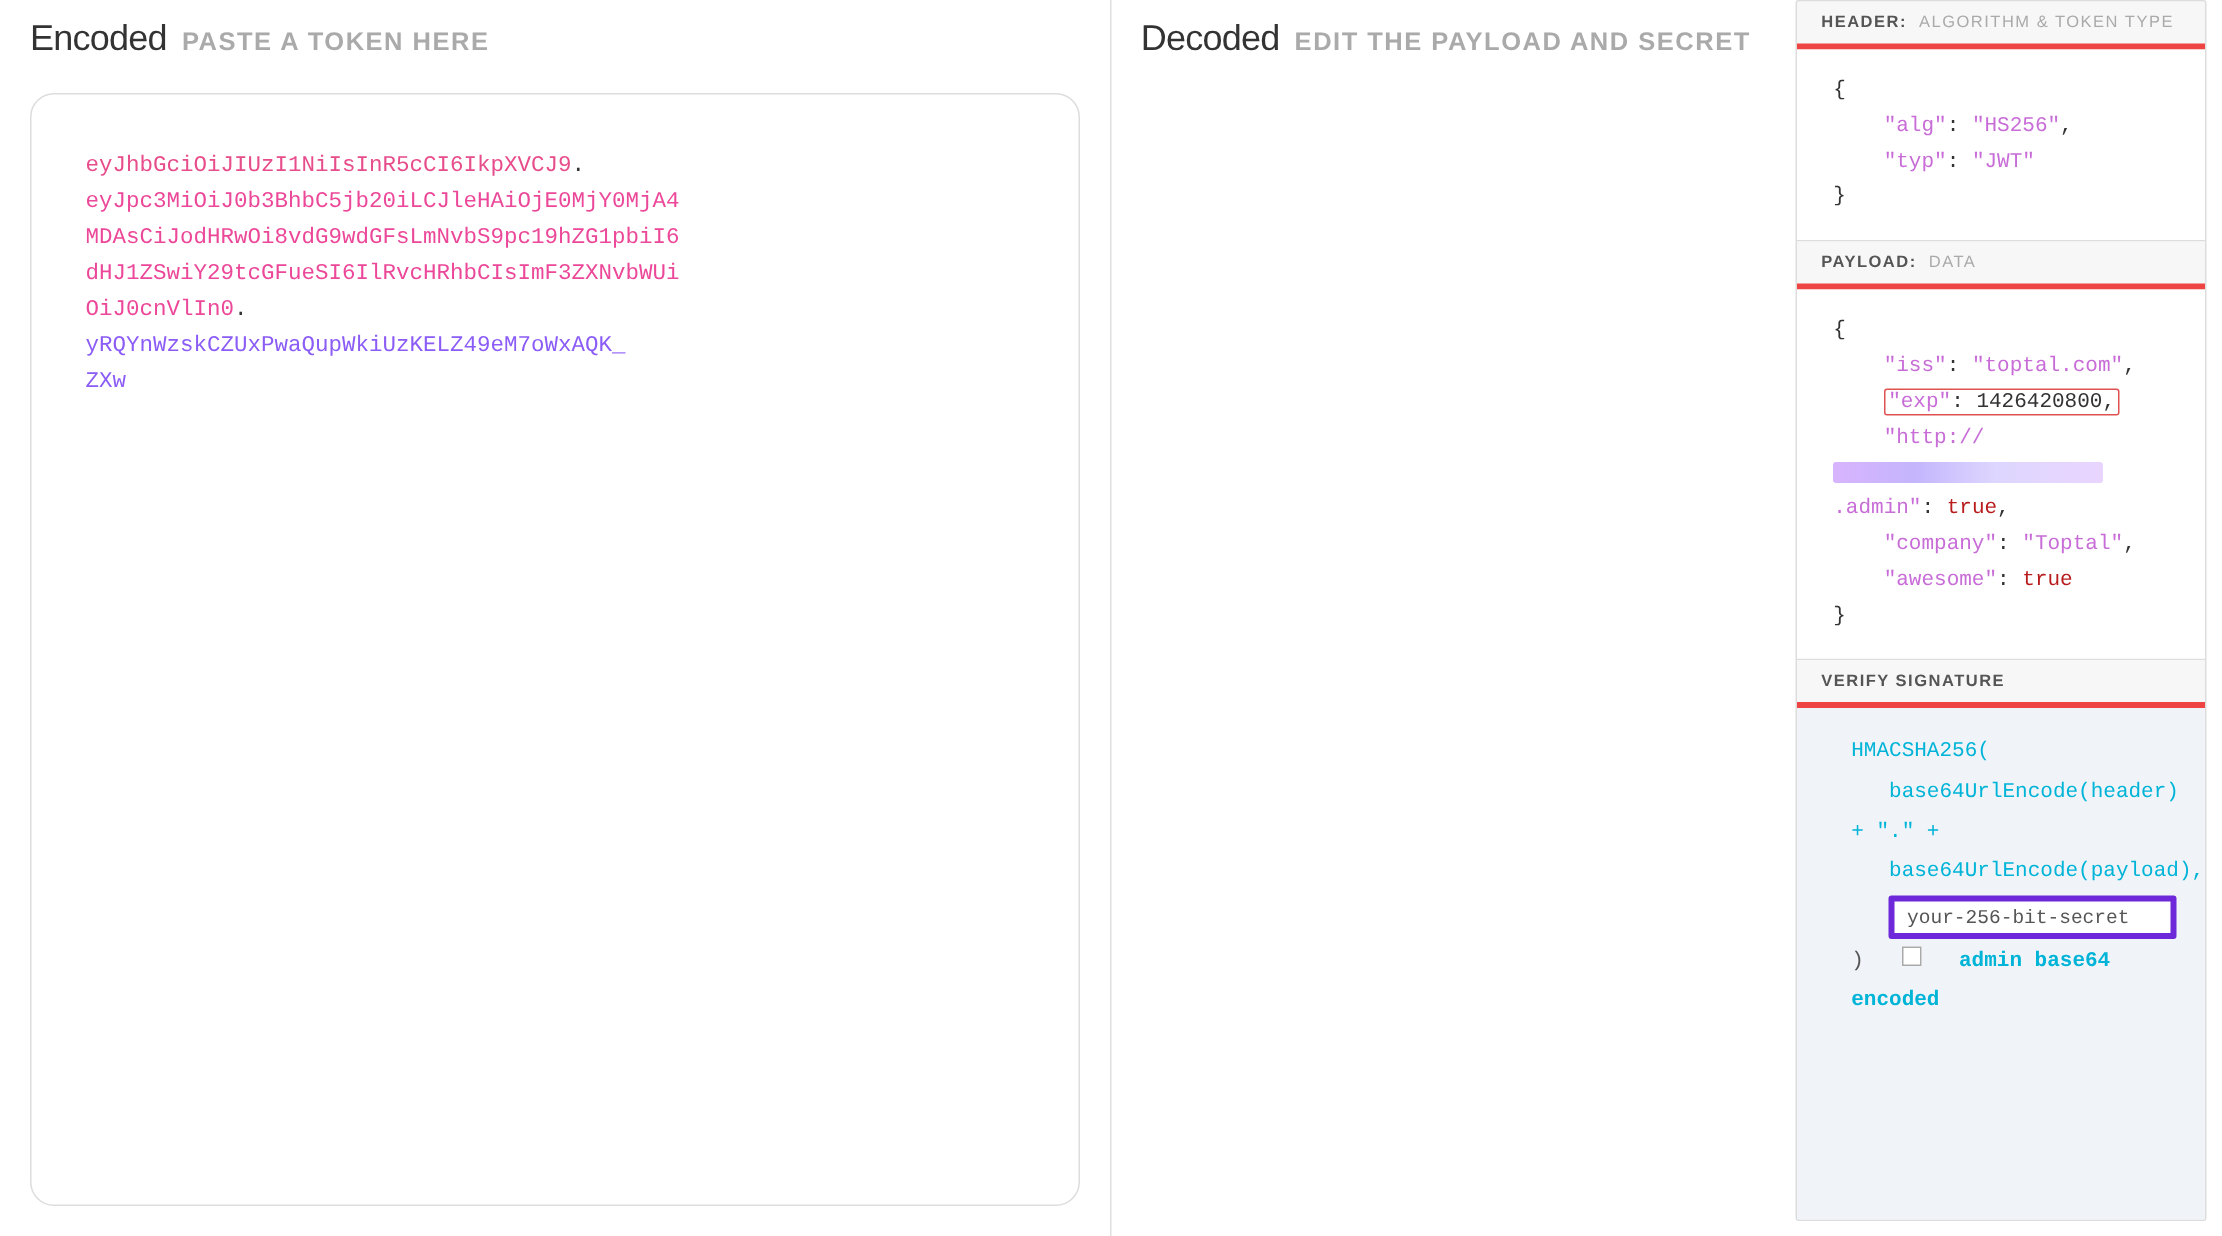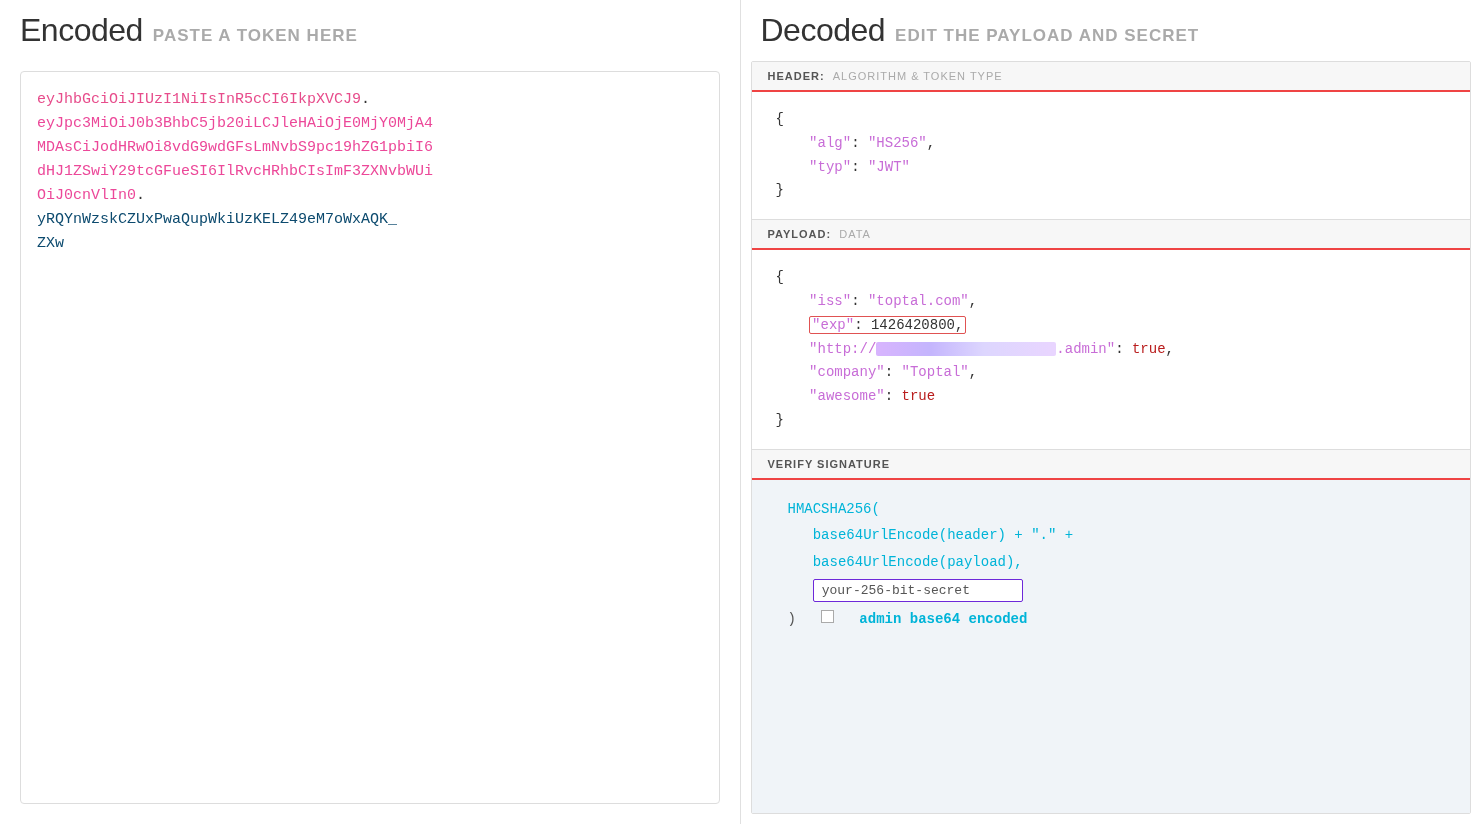--- a/index.html
+++ b/index.html
@@ -31,56 +31,56 @@
 
     .panel-header {
       padding: 12px 20px;
       display: flex;
       align-items: baseline;
       gap: 10px;
       border-bottom: none;
     }
 
     .panel-title {
-      font-size: 32px;
+      font-size: 24px;
       font-weight: 300;
       color: #333;
       letter-spacing: -0.5px;
     }
 
     .panel-subtitle {
       font-size: 17px;
       font-weight: 600;
       color: #aaa;
       letter-spacing: 1px;
       text-transform: uppercase;
     }
 
     .encoded-area {
       flex: 1;
       margin: 10px 20px 20px 20px;
       border: 1px solid #ddd;
-      border-radius: 4px;
-      padding: 16px;
+      border-radius: 16px;
+      padding: 36px;
       font-family: 'Courier New', monospace;
       font-size: 15px;
       line-height: 1.6;
       word-break: break-all;
     }
 
     .token-part1 { color: #e74c8b; }
     .token-dot { color: #333; }
     .token-part2 { color: #ec4899; }
-    .token-part3 { color: #0c4a6e; }
+    .token-part3 { color: #8b5cf6; }
 
     
     .right-panel {
       width: 50%;
       display: flex;
-      flex-direction: column;
+      flex-direction: row;
     }
 
     .right-header {
       padding: 12px 20px;
       display: flex;
       align-items: baseline;
       gap: 10px;
     }
 
     .sections-container {
@@ -98,21 +98,21 @@
     }
 
     .section:last-child {
       border-bottom: none;
       flex: 1;
     }
 
     .section-header {
       padding: 8px 16px;
       background: #f7f7f7;
-      border-bottom: 2px solid #ef4444;
+      border-bottom: 4px solid #ef4444;
       font-size: 11px;
       font-weight: 700;
       color: #555;
       letter-spacing: 1px;
       text-transform: uppercase;
     }
 
     .section-header .section-subtext {
       font-weight: 400;
       color: #aaa;
@@ -170,21 +170,21 @@
 
     .secret-input-row {
       display: flex;
       align-items: center;
       margin: 2px 0;
     }
 
     .secret-input {
       font-family: 'Courier New', monospace;
       font-size: 13px;
-      border: 1px solid #6d28d9;
+      border: 4px solid #6d28d9;
       padding: 3px 8px;
       background: #fff;
       color: #555;
       border-radius: 2px;
       width: 210px;
     }
 
     .checkbox-label {
       font-family: 'Courier New', monospace;
       font-size: 14px;

